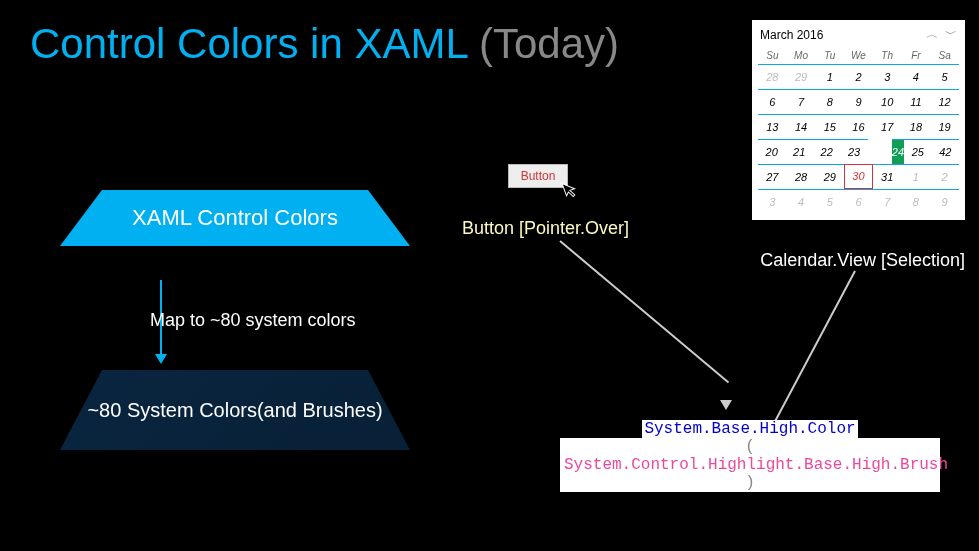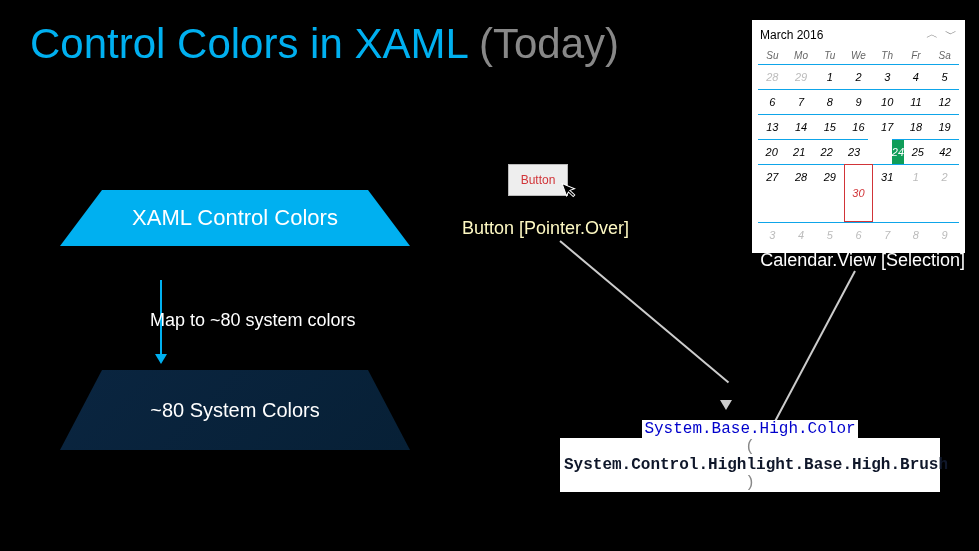--- a/index.html
+++ b/index.html
@@ -62,21 +62,21 @@
     position: absolute; left: -5px; bottom: -2px;
     border-left: 6px solid transparent;
     border-right: 6px solid transparent;
     border-top: 10px solid #00b0f0;
   }
 
   
   .btn-sample {
     position: absolute;
     left: 508px; top: 164px;
-    width: 60px; height: 32px;
+    width: 60px; height: 24px;
     background: #eee;
     border: 1px solid #bbb;
     color: #d13438;
     font-size: 12px;
     display: flex; align-items: center; justify-content: center;
     font-family: Arial, sans-serif;
   }
   .cursor {
     position: absolute;
     left: 564px; top: 180px;
@@ -99,21 +99,21 @@
     font-size: 11px;
     padding: 4px 6px 6px;
   }
   .cal-head { display:flex; justify-content:space-between; align-items:center; padding:2px 2px 4px; font-size:12px;}
   .cal-head .nav { color:#888; font-size:12px; }
   .cal-days, .cal-row { display:grid; grid-template-columns: repeat(7,1fr); font-style: italic; }
   .cal-days div { text-align:center; padding:3px 0; color:#666; font-size:10px;}
   .cal-row div { text-align:center; padding:6px 0; font-size:11px; border-top:1px solid #0ea5e9;}
   .cal-row .muted { color:#bbb; }
   .cal-row .sel { background:#0f9d58; color:#fff;margin-left:24px; }
-  .cal-row .today { border:1px solid #d13438; color:#d13438; padding:22px 0;}
+  .cal-row .today { border:1px solid #d13438; color:#d13438; padding:5px 0;}
 
   .cal-label {
     position: absolute;
     right: 14px; top: 250px;
     font-size: 18px; color:#fff;
   }
 
   
   .line-a, .line-b {
     position:absolute; background:#ccc; height:2px;
@@ -130,40 +130,41 @@
 
   .sys-color {
     position:absolute;
     left:560px; top:420px;
     font-family:"Consolas","Courier New",monospace;
     font-size:16px;
     text-align:center;
     width:380px;
   }
   .sys-color .line1 { background:#fff; display:inline-block; padding:0 2px; color:#0000cc;}
-  .sys-color .line2 { color:#0f172a; display:inline-block; padding:0 2px;font-weight:bold;}
+  .sys-color .line2 { color:#ec4899; display:inline-block; padding:0 2px;}
   .sys-color .paren { color:#888; }
   .sys-color .box2 { background:#fff; padding:0 2px;}
 </style>
 </head>
 <body>
 
 <div class="title">
   <span>Control Colors in XAML </span><span class="muted">(Today)</span>
 </div>
 
 <div class="trap trap-top">
   <span>XAML Control Colors</span>
 </div>
 
 <div class="arrow-down"></div>
 <div class="map-label">Map to ~80 system colors</div>
 
 <div class="trap trap-bot">
   <span>~80 System Colors</span>
+  <span>(and Brushes)</span>
 </div>
 
 <div class="btn-sample">
   <span>Button</span>
 </div>
 <div class="cursor">
   <svg width="14" height="18" viewBox="0 0 14 18">
       <path d="M1 1 L1 14 L4 11 L7 17 L9 16 L6 10 L11 10 Z" fill="#000" stroke="#fff" stroke-width="1"></path>
     </svg>
 </div>

